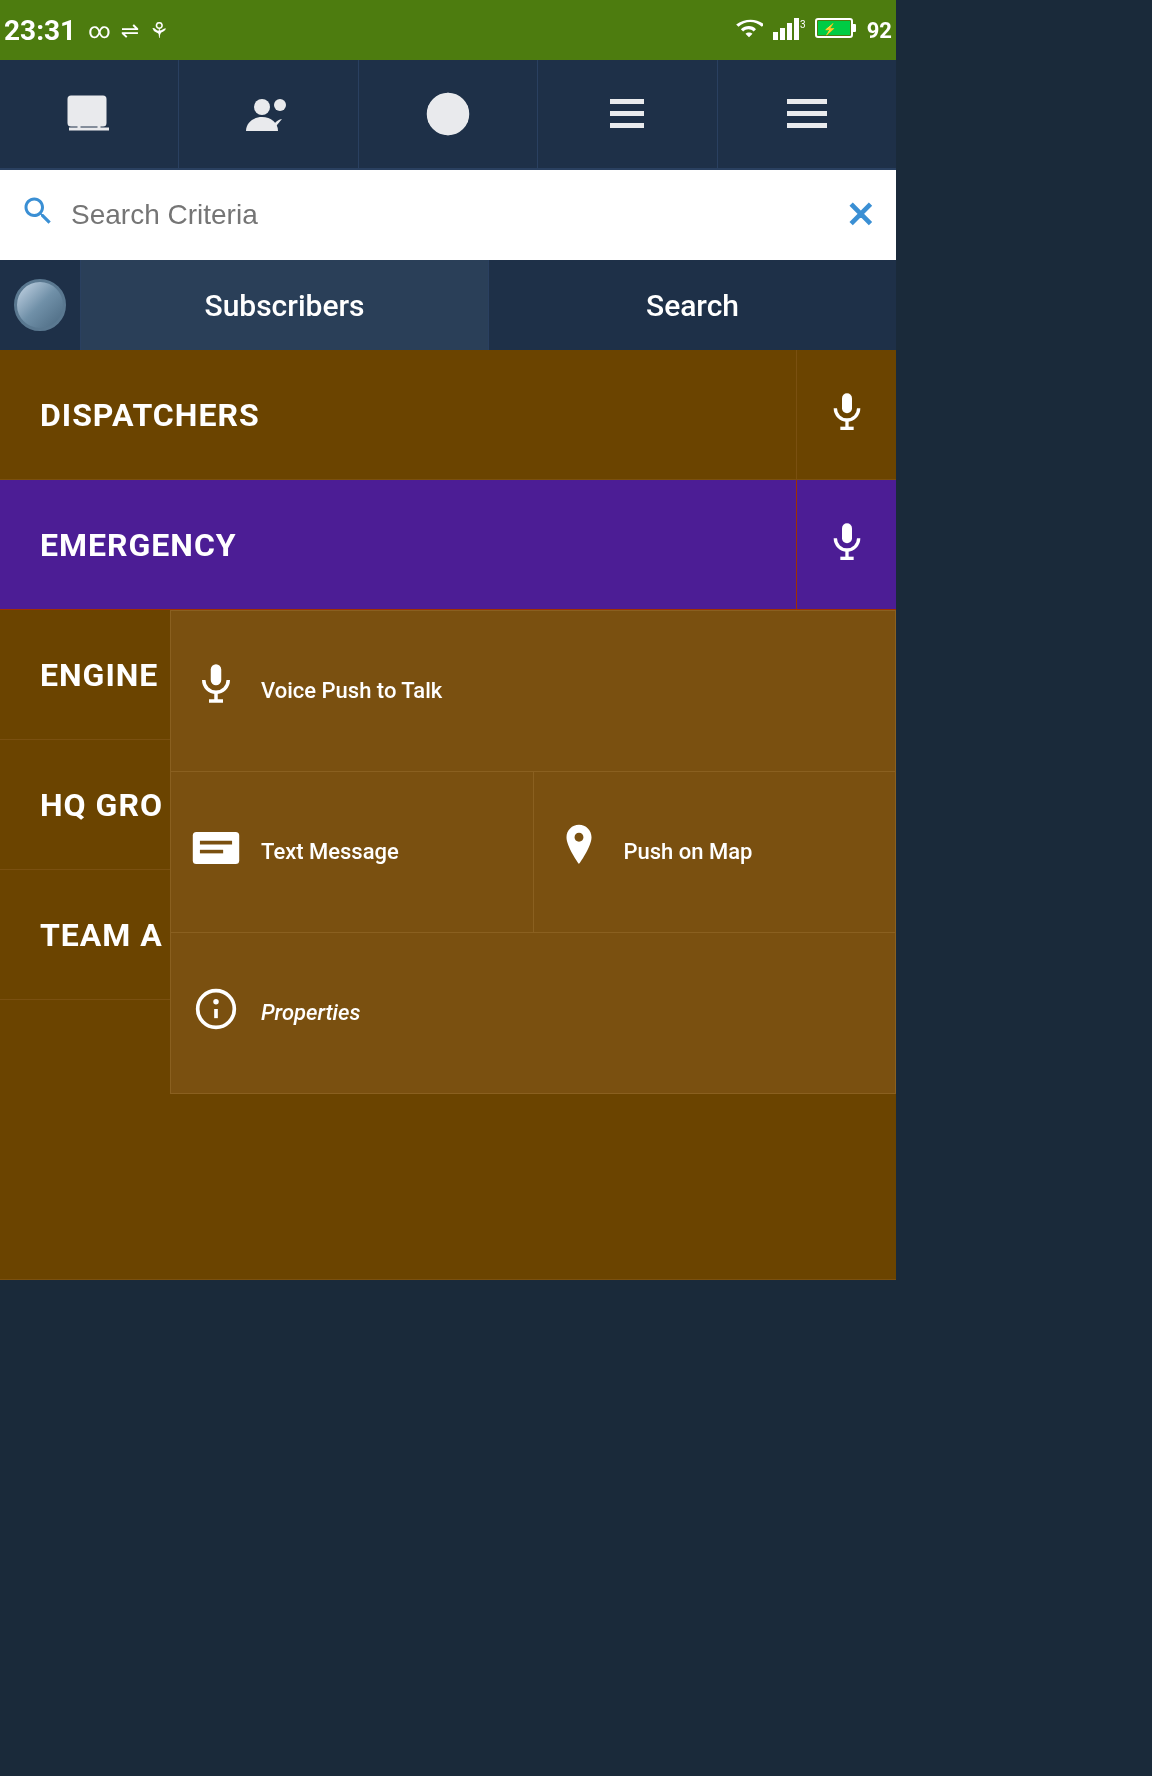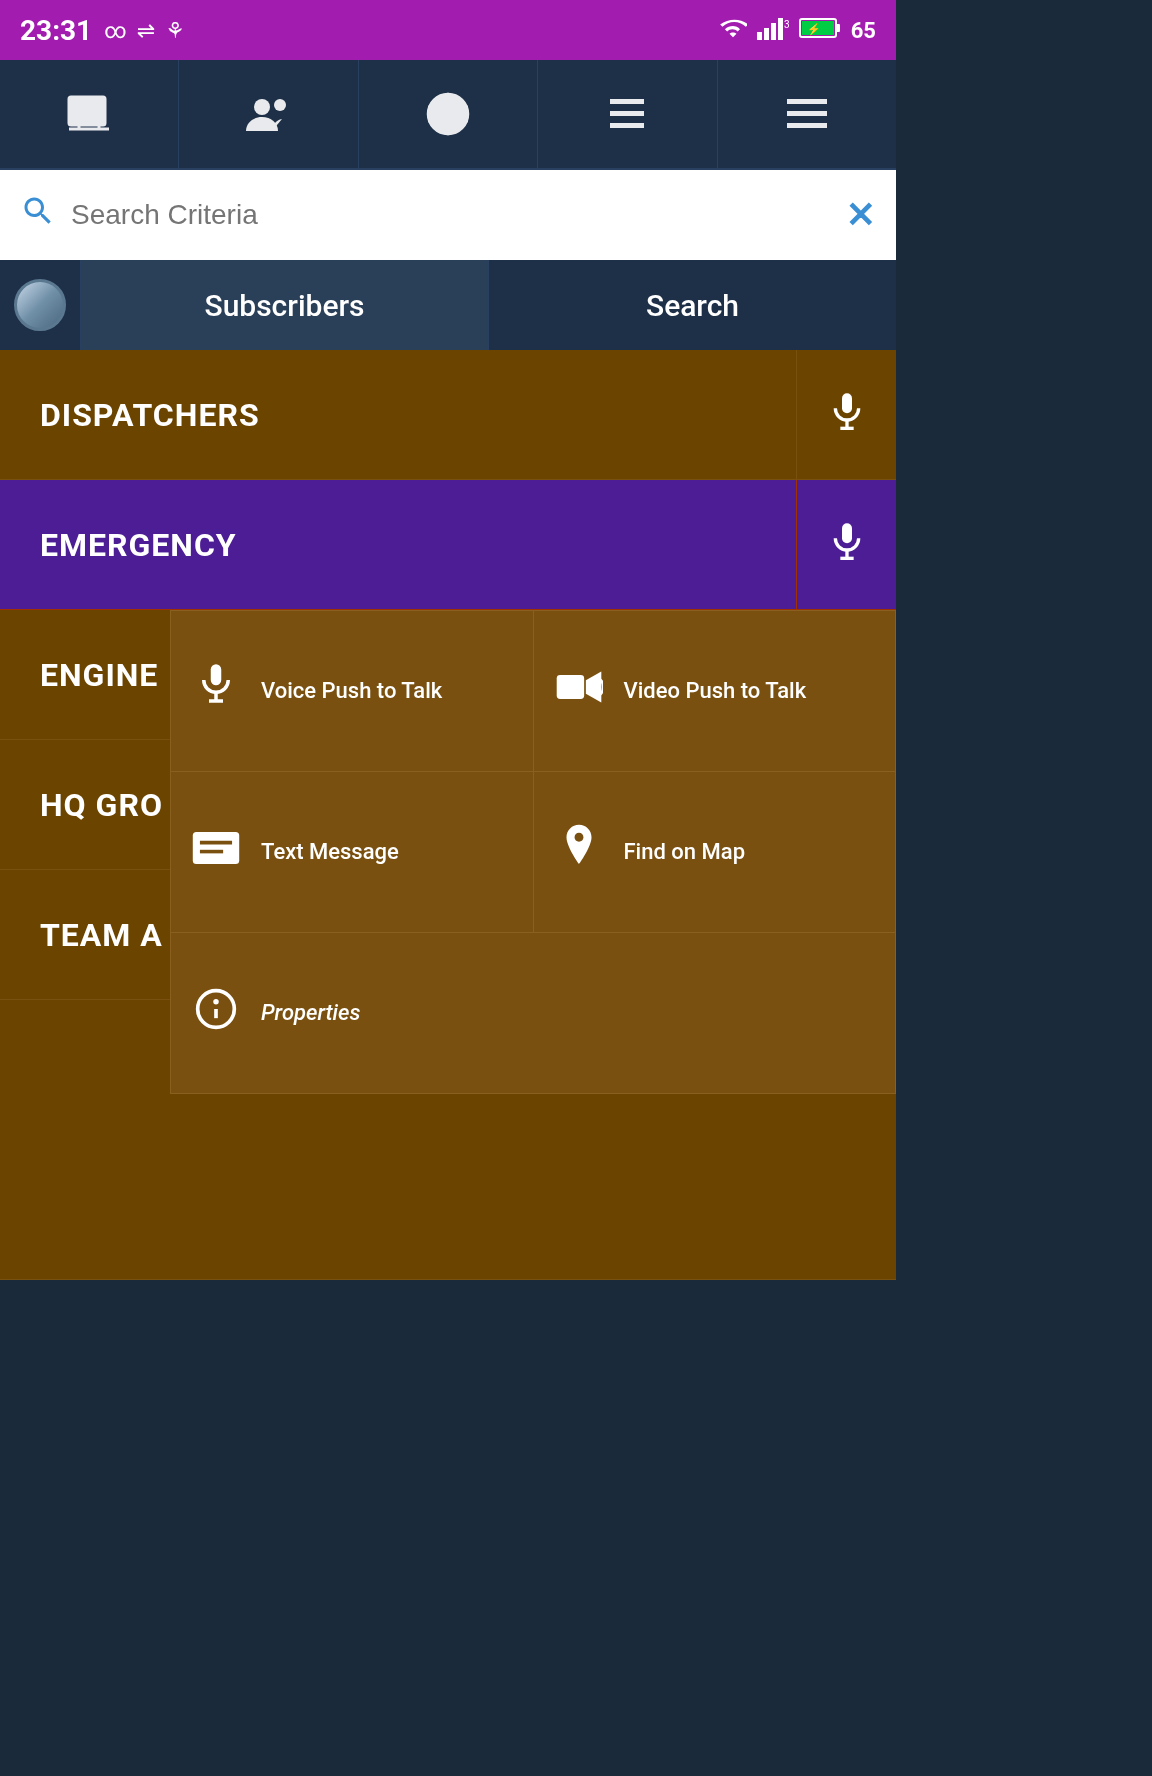--- a/index.html
+++ b/index.html
@@ -9,25 +9,25 @@
       background: #1a2a3a;
       font-family: 'Roboto', Arial, sans-serif;
       overflow: hidden;
       position: relative;
     }
 
     
     .status-bar {
       width: 100%;
       height: 60px;
-      background: #a21caf;
+      background: #4d7c0f;
       display: flex;
       align-items: center;
       justify-content: space-between;
-      padding: 0 20px;
+      padding: 0 4px;
     }
     .status-left {
       display: flex;
       align-items: center;
       gap: 12px;
     }
     .status-time {
       color: white;
       font-size: 28px;
       font-weight: bold;
@@ -266,21 +266,21 @@
       </svg>
     </span>
     <span>
       <svg width="42" height="24" viewBox="0 0 42 24" fill="none" stroke="white" stroke-width="2">
         <rect x="1" y="3" width="36" height="18" rx="2" stroke="white" fill="none"></rect>
         <rect x="37" y="8" width="4" height="8" rx="1" fill="white" stroke="none"></rect>
         <rect x="3" y="5" width="32" height="14" fill="#00cc44" stroke="none"></rect>
         <text x="8" y="17" font-size="11" fill="white" stroke="none" font-weight="bold">⚡</text>
       </svg>
     </span>
-    <span class="battery-text">65</span>
+    <span class="battery-text">92</span>
   </div>
 </div>
 
 <div class="toolbar">
 
   <div class="toolbar-btn">
     <svg viewBox="0 0 50 50" fill="none" stroke="white" stroke-width="3">
       <rect x="5" y="8" width="36" height="28" rx="2"></rect>
       <line x1="5" y1="40" x2="45" y2="40"></line>
       <line x1="15" y1="36" x2="15" y2="40"></line>
@@ -391,51 +391,41 @@
       <div class="context-cell">
         <span class="context-icon">
           <svg width="42" height="50" viewBox="0 0 24 28" fill="white">
             <rect x="9" y="1" width="6" height="12" rx="3"></rect>
             <path d="M5 10c0 3.9 3.1 7 7 7s7-3.1 7-7" stroke="white" stroke-width="2" fill="none"></path>
             <line x1="12" y1="17" x2="12" y2="22" stroke="white" stroke-width="2"></line>
             <line x1="8" y1="22" x2="16" y2="22" stroke="white" stroke-width="2"></line>
           </svg>
         </span>
         <span class="context-label">Voice Push to Talk</span>
-      </div>
-      <div class="context-cell">
-        <span class="context-icon">
-          <svg width="48" height="40" viewBox="0 0 28 22" fill="white">
-            <rect x="1" y="4" width="16" height="14" rx="2"></rect>
-            <polygon points="18,7 27,2 27,20 18,15"></polygon>
-            <ellipse cx="25" cy="11" rx="3" ry="5" fill="none" stroke="white" stroke-width="1.5"></ellipse>
-          </svg>
-        </span>
-        <span class="context-label">Video Push to Talk</span>
       </div>
     </div>
 
     <div class="context-row">
       <div class="context-cell">
         <span class="context-icon">
           <svg width="50" height="40" viewBox="0 0 28 22" fill="white">
             <rect x="1" y="2" width="26" height="18" rx="2"></rect>
             <line x1="5" y1="8" x2="23" y2="8" stroke="#7a5010" stroke-width="2"></line>
             <line x1="5" y1="13" x2="18" y2="13" stroke="#7a5010" stroke-width="2"></line>
           </svg>
         </span>
         <span class="context-label">Text Message</span>
       </div>
       <div class="context-cell">
         <span class="context-icon">
           <svg width="40" height="50" viewBox="0 0 22 28" fill="white">
             <path d="M11 1C7.1 1 4 4.1 4 8c0 5.5 7 15 7 15s7-9.5 7-15c0-3.9-3.1-7-7-7zm0 9.5c-1.4 0-2.5-1.1-2.5-2.5S9.6 5.5 11 5.5s2.5 1.1 2.5 2.5S12.4 10.5 11 10.5z"></path>
           </svg>
         </span>
-        <span class="context-label">Find on Map</span>
+        <span class="context-label">Push on Map</span>
       </div>
     </div>
 
     <div class="context-row">
       <div class="context-cell full-width">
         <span class="context-icon">
           <svg width="44" height="44" viewBox="0 0 24 24" fill="none" stroke="white" stroke-width="2">
             <circle cx="12" cy="12" r="10"></circle>
             <line x1="12" y1="8" x2="12" y2="8" stroke-width="3" stroke-linecap="round"></line>
             <line x1="12" y1="12" x2="12" y2="17" stroke-width="2"></line>

